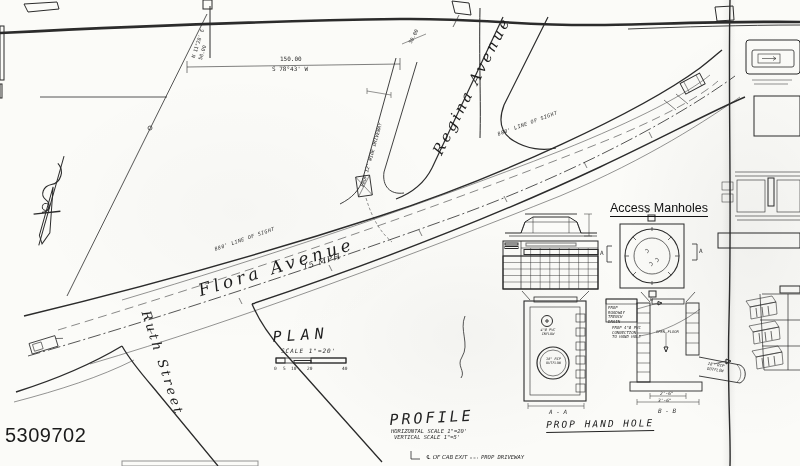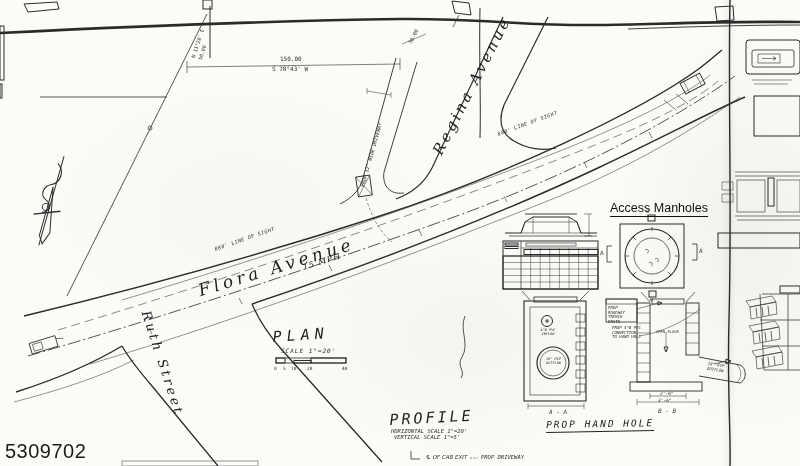--- a/index.html
+++ b/index.html
@@ -314,15 +314,15 @@
 <div class="t it wrap" style="left:703px;top:361px;width:27px;font-size:4px;text-align:center;transform:rotate(9deg);">18" RCP OUTFLOW</div>
 
 <div class="t it" style="left:660px;top:390.5px;font-size:4.5px;">2'-6"</div>
 
 <div class="t it" style="left:658px;top:397.5px;font-size:4.5px;">3'-6"</div>
 
 <div class="t it" style="left:426px;top:454px;font-size:5.5px;font-family:'DejaVu Sans',sans-serif;font-style:italic;">℄ OF CAB EXIT</div>
 
 <div class="t it" style="left:481px;top:454px;font-size:5.5px;">PROP DRIVEWAY</div>
 
-<div class="t" style="left:5px;top:440px;font-size:20px;font-family:'Liberation Sans',sans-serif;color:#1b1b1b;letter-spacing:.5px;">5309702</div>
+<div class="t" style="left:5px;top:424px;font-size:20px;font-family:'Liberation Sans',sans-serif;color:#1b1b1b;letter-spacing:.5px;">5309702</div>
 
 </div>
 
 </body></html>

